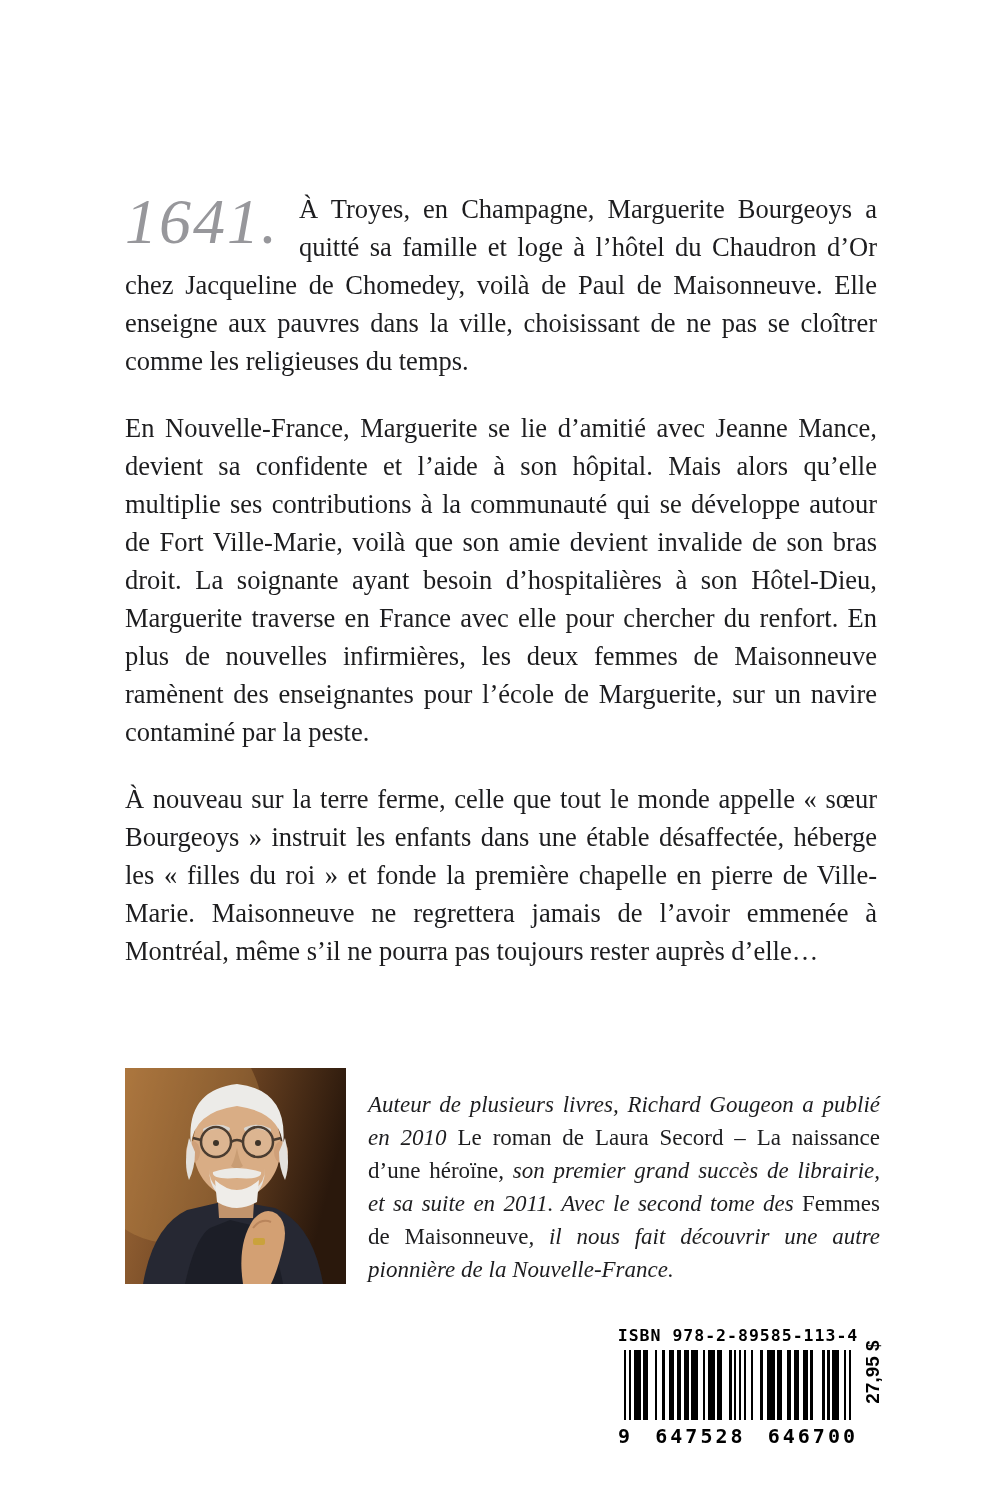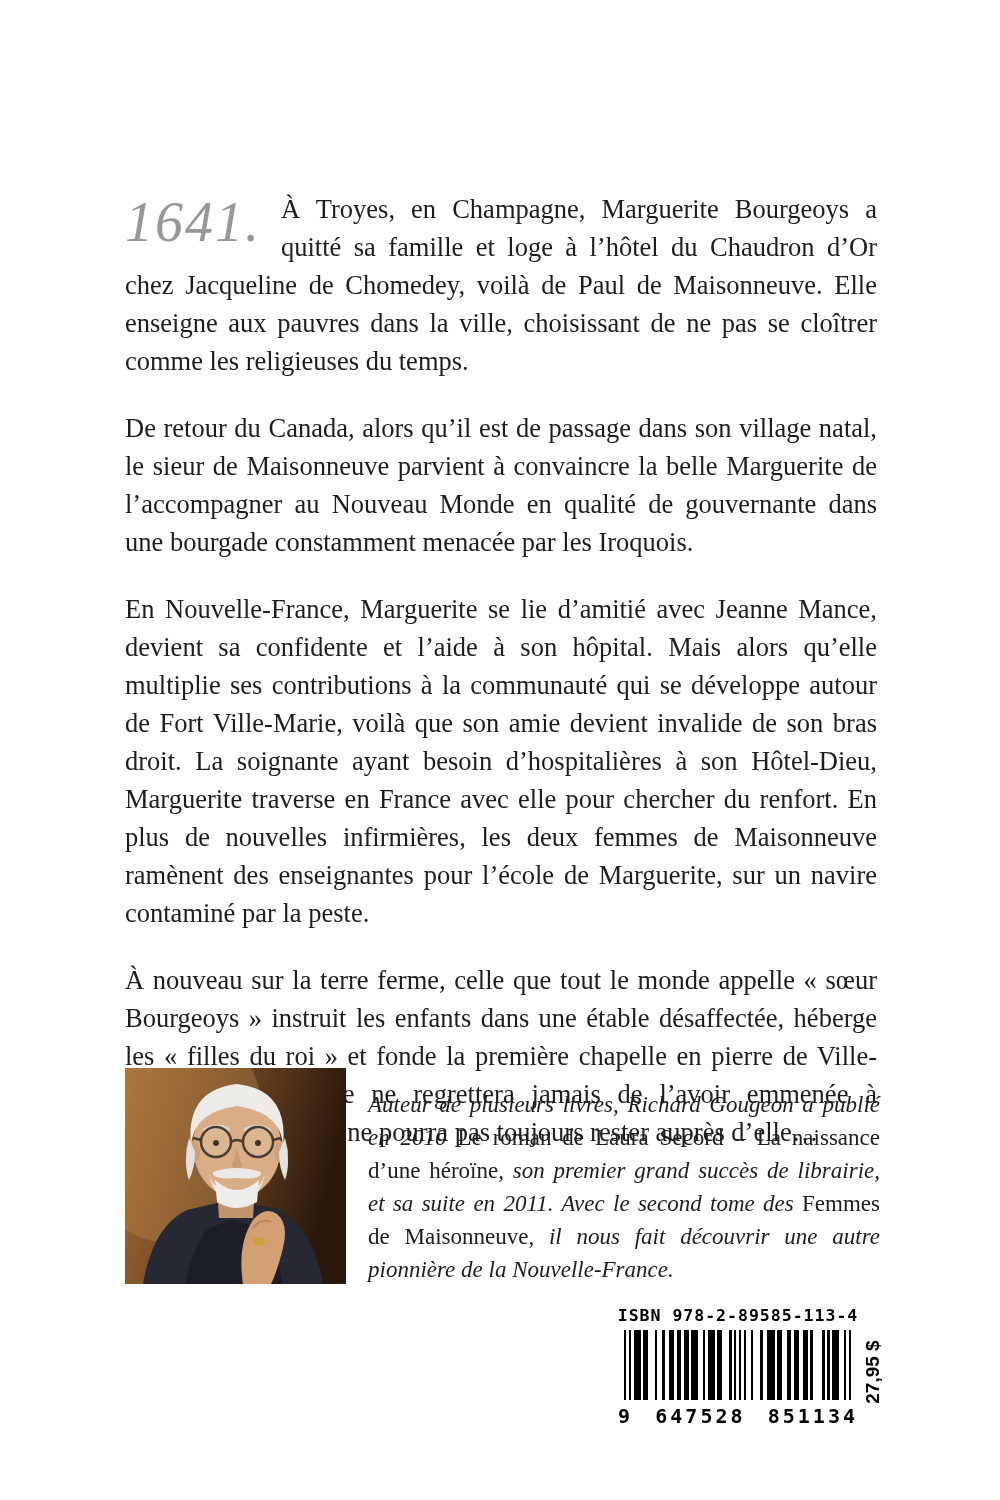--- a/index.html
+++ b/index.html
@@ -20,21 +20,21 @@
     width:752px;
     font-size:26.5px;
     line-height:38px;
     text-align:justify;
   }
   .text-block p { margin-bottom:29px; }
   .text-block p:last-child { margin-bottom:0; }
   .dropcap {
     float:left;
     font-style:italic;
-    font-size:56px;
+    font-size:64px;
     line-height:60px;
     color:#97979b;
     margin:2px 20px 0 0;
     letter-spacing:2px;
   }
   .bio {
     position:absolute;
     left:125px;
     top:1068px;
     width:755px;
@@ -64,20 +64,21 @@
     width:252px;
   }
   .isbn-label {
     text-align:center;
     font-family:"DejaVu Sans Mono","Liberation Mono",monospace;
     font-weight:bold;
     font-size:16.5px;
     letter-spacing:1px;
     margin-bottom:5px;
     color:#000;
+    margin-top:20px;
   }
   .bars {
     display:flex;
     align-items:flex-start;
     width:228px;
     margin:0 auto;
     height:70px;
   }
   .bars .m { width:2.4px; height:70px; flex:0 0 auto; }
   .bars .m.b { background:#000; }
@@ -107,21 +108,20 @@
     color:#000;
   }
 </style>
 </head>
 <body>
 
 <div class="page">
 
   <div class="text-block">
     <p><span class="dropcap">1641.</span><span>À Troyes, en Champagne, Marguerite Bourgeoys a quitté sa famille et loge à l’hôtel du Chaudron d’Or chez Jacqueline de Chomedey, voilà de Paul de Maisonneuve. Elle enseigne aux pauvres dans la ville, choisissant de ne pas se cloîtrer comme les religieuses du temps.</span></p>
-    <p>De retour du Canada, alors qu’il est de passage dans son village natal, le sieur de Maisonneuve parvient à convaincre la belle Marguerite de l’accompagner au Nouveau Monde en qualité de gouvernante dans une bourgade constamment menacée par les Iroquois.</p>
     <p>En Nouvelle-France, Marguerite se lie d’amitié avec Jeanne Mance, devient sa confidente et l’aide à son hôpital. Mais alors qu’elle multiplie ses contributions à la communauté qui se développe autour de Fort Ville-Marie, voilà que son amie devient invalide de son bras droit. La soignante ayant besoin d’hospitalières à son Hôtel-Dieu, Marguerite traverse en France avec elle pour chercher du renfort. En plus de nouvelles infirmières, les deux femmes de Maisonneuve ramènent des enseignantes pour l’école de Marguerite, sur un navire contaminé par la peste.</p>
     <p>À nouveau sur la terre ferme, celle que tout le monde appelle « sœur Bourgeoys » instruit les enfants dans une étable désaffectée, héberge les « filles du roi » et fonde la première chapelle en pierre de Ville-Marie. Maisonneuve ne regrettera jamais de l’avoir emmenée à Montréal, même s’il ne pourra pas toujours rester auprès d’elle…</p>
   </div>
 
   <div class="bio">
     <div class="photo">
       <svg viewBox="0 0 221 216" preserveAspectRatio="xMidYMid slice">
         <defs>
           <linearGradient id="pbg" x1="0" y1="0" x2="1" y2="0.25">
             <stop offset="0" stop-color="#a06a38"></stop>
@@ -255,18 +255,18 @@
         <div class="m b"></div>
         <div class="m"></div>
         <div class="m"></div>
         <div class="m b"></div>
         <div class="m"></div>
         <div class="m b"></div>
       </div>
     <div class="digits">
       <span>9</span>
       <span>647528</span>
-      <span>851134</span>
+      <span>646700</span>
     </div>
     <div class="price">27,95 $</div>
   </div>
 
 </div>
 
 </body></html>

